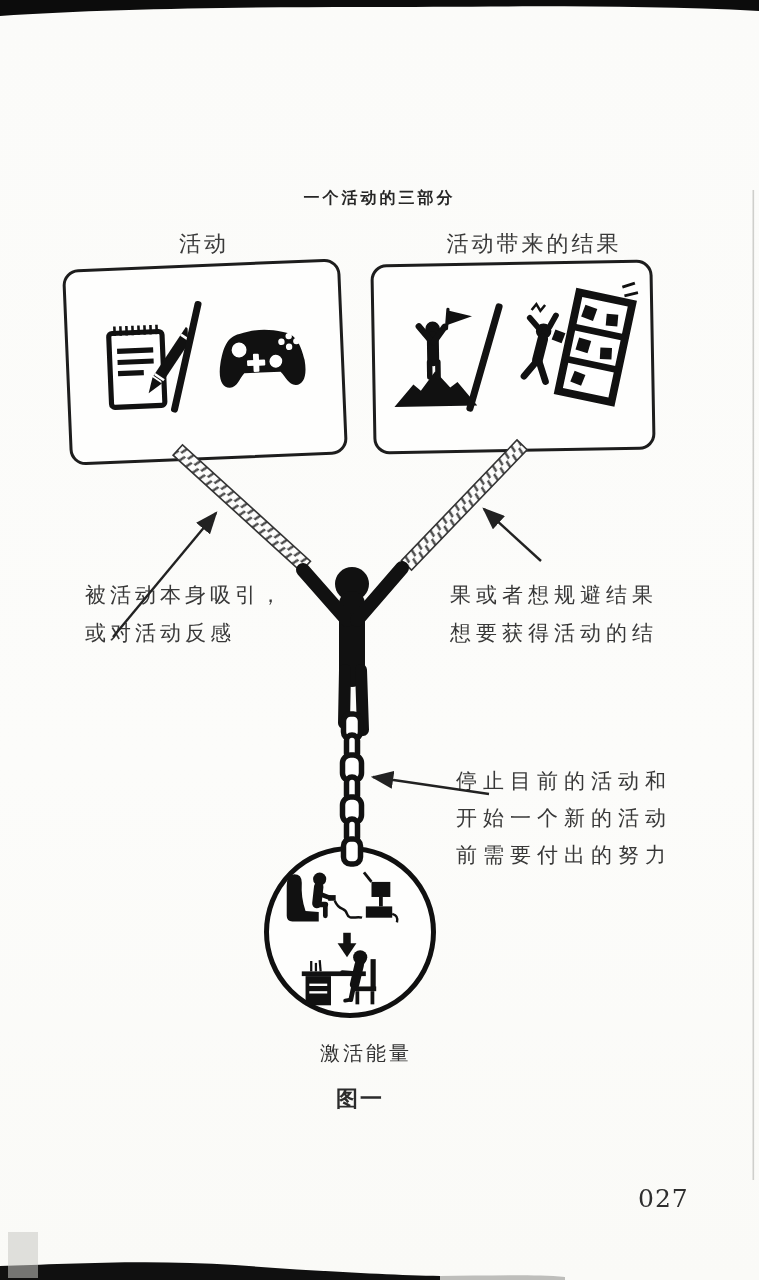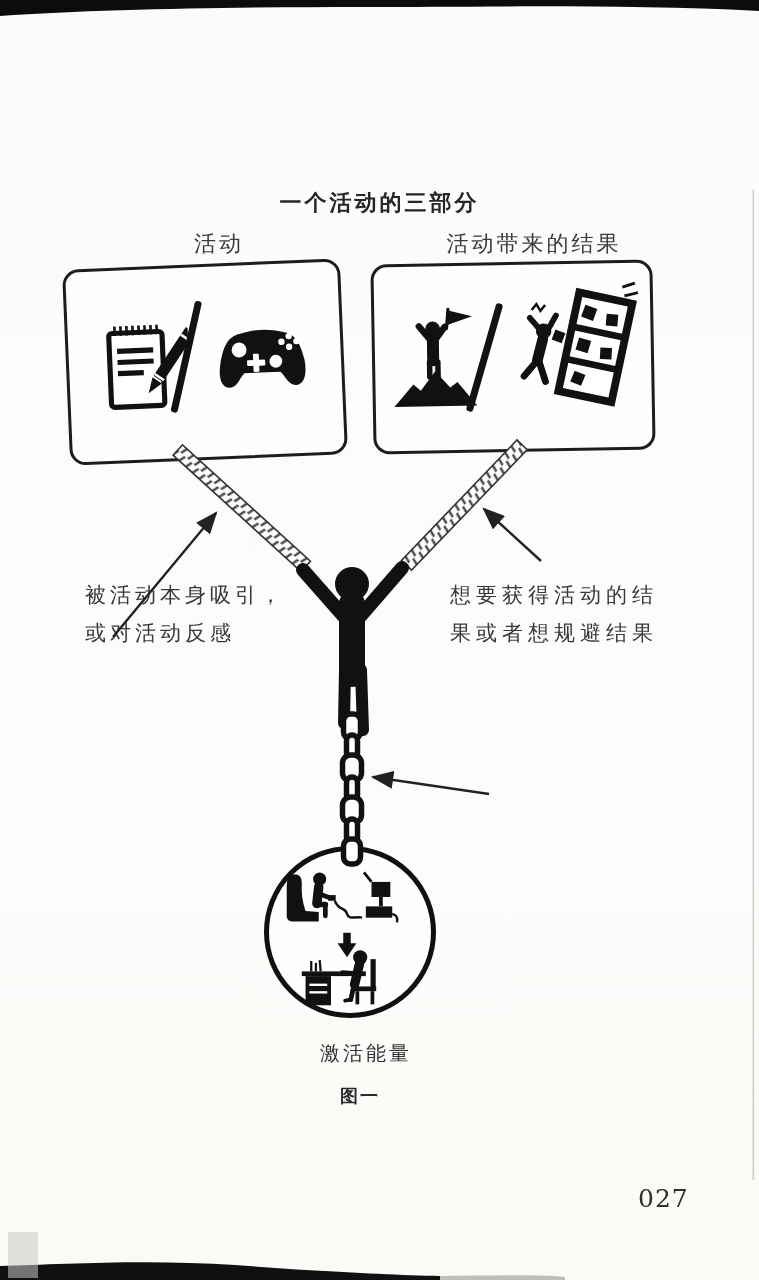--- a/index.html
+++ b/index.html
@@ -10,21 +10,21 @@
   .page{
     position:relative;
     width:759px;height:1280px;
     margin:0 auto;
     background:linear-gradient(180deg,#fbfbf9 0%,#fcfcfa 60%,#fafaf7 100%);
     overflow:hidden;
   }
   .abs{position:absolute;}
   .page-title{
     left:0;top:188px;width:759px;
-    text-align:center;font-size:22px;font-weight:700;
+    text-align:center;font-size:16px;font-weight:700;
     letter-spacing:3px;color:#262626;
   }
   .box-label{font-size:22px;font-weight:500;letter-spacing:3px;color:#3a3a3a;}
   .activity-box{
     background:#fefefd;
     border:3px solid #1d1d1d;
     border-radius:16px;
     z-index:1;
   }
   .box-left{left:66px;top:264px;width:272px;height:190px;transform:rotate(-2.4deg);}
@@ -42,39 +42,39 @@
     left:264px;top:846px;width:162px;height:162px;
     border:5px solid #101010;border-radius:50%;
     background:#fefefd;z-index:1;
   }
   .energy-label{
     left:286px;top:1040px;width:160px;text-align:center;
     font-size:20px;letter-spacing:3px;color:#333;font-weight:500;
   }
   .figure-caption{
     left:280px;top:1084px;width:160px;text-align:center;
-    font-size:18px;letter-spacing:2px;color:#2b2b2b;font-weight:600;
+    font-size:22px;letter-spacing:2px;color:#2b2b2b;font-weight:600;
   }
   .page-number{
     left:638px;top:1184px;width:80px;
     font-family:"DejaVu Serif","Liberation Serif",serif;
     font-size:25px;color:#2f2f2f;letter-spacing:1px;
   }
   svg{display:block;}
   .overlay{left:0;top:0;z-index:4;pointer-events:none;}
   .txt{z-index:3;}
 </style>
 </head>
 <body>
 
 <div class="page">
 
   <div class="abs txt page-title">一个活动的三部分</div>
 
-  <div class="abs txt box-label" style="left:164px;top:229px;width:80px;text-align:right;font-family:Liberation Mono, monospace;">活动</div>
+  <div class="abs txt box-label" style="left:164px;top:229px;width:80px;text-align:center;font-family:Liberation Mono, monospace;">活动</div>
   <div class="abs txt box-label" style="left:438px;top:229px;width:192px;text-align:center;">活动带来的结果</div>
 
   <div class="abs activity-box box-left">
 
     <span class="abs" style="left:34px;top:48px;">
       <svg width="86" height="98" viewBox="0 0 100 112">
         <rect x="8" y="16" width="62" height="86" rx="4" fill="#fff" stroke="#111" stroke-width="6"></rect>
         <g stroke="#111" stroke-width="3">
           <line x1="15" y1="8" x2="15" y2="19"></line>
             <line x1="22" y1="8" x2="22" y2="19"></line>
@@ -174,22 +174,27 @@
         </g>
       </svg>
     </span>
   </div>
 
   <div class="abs txt note note-left">
     <span style="display:block;">被活动本身吸引，</span>
     <span style="display:block;">或对活动反感</span>
   </div>
   <div class="abs txt note note-right">
+    <span style="display:block;">果或者想规避结果</span>
     <span style="display:block;">想要获得活动的结</span>
-    <span style="display:block;">果或者想规避结果</span>
+  </div>
+  <div class="abs txt note note-mid">
+    <span style="display:block;">停止目前的活动和</span>
+    <span style="display:block;">开始一个新的活动</span>
+    <span style="display:block;">前需要付出的努力</span>
   </div>
 
   <div class="abs energy-circle">
     <svg width="162" height="162" viewBox="0 0 172 172" style="position:absolute;left:-3px;top:-3px;">
 
       <g>
         <path d="M30,28 q-8,1 -8,12 l0,32 q0,6 6,6 l28,0 l0,-10 l-14,-1 q-5,-14 -4,-30 q0,-9 -8,-9 z" fill="#111"></path>
         <circle cx="57" cy="33" r="7" fill="#111"></circle>
         <g stroke="#111" stroke-linecap="round" fill="none">
           <line x1="56" y1="41" x2="54" y2="59" stroke-width="10"></line>

